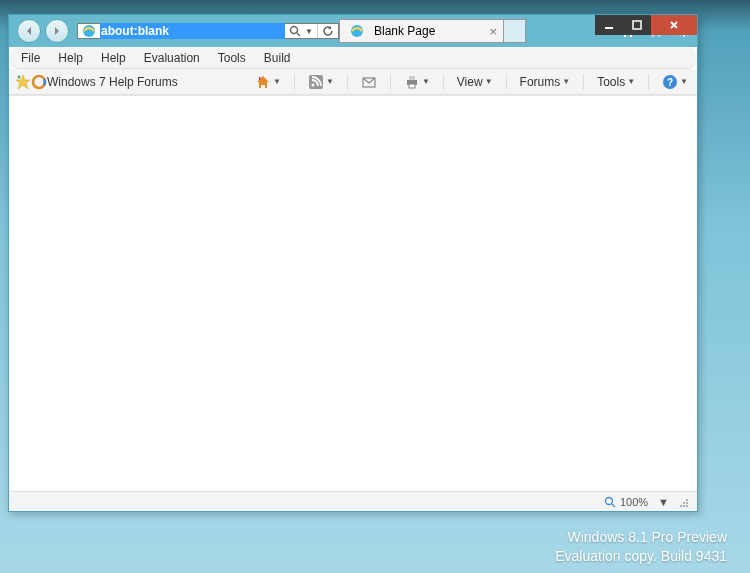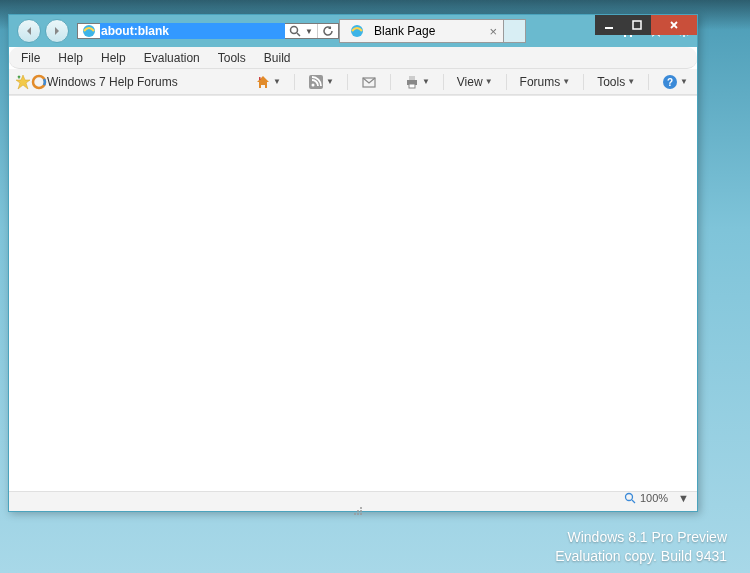--- a/index.html
+++ b/index.html
@@ -65,21 +65,21 @@
     height: 26px; background:#f4f4f4; border-bottom:1px solid #e0e0e0;
     display:flex; align-items:center; padding: 0 6px; font-size:12px; color:#333;
   }
   .fav-left { display:flex; align-items:center; gap:0; }
   .fav-right { margin-left:auto; display:flex; align-items:center; gap:8px; }
   .fav-ico { width:16px; height:16px; display:inline-block; }
   .cmd-item { display:flex; align-items:center; gap:2px; padding: 2px 3px; color:#333;}
   .cmd-item .dd { font-size:8px; color:#555; }
   .cmd-sep { width:1px; height:16px; background:#ddd; margin:0 2px;}
   .content { flex:1; background:#fff; border-top:1px solid #e8e8e8;}
-  .statusbar { height:20px; background:#f4f4f4; border-top:1px solid #e0e0e0; display:flex; align-items:center; padding:0 8px; font-size:11px; color:#555;flex-direction:column;}
+  .statusbar { height:20px; background:#f4f4f4; border-top:1px solid #e0e0e0; display:flex; align-items:center; padding:0 8px; font-size:11px; color:#555;}
   .statusbar .zoom { margin-left:auto; display:flex; align-items:center; gap:4px;}
   .statusbar .resize { margin-left:8px; }
   .watermark { position:absolute; bottom:6px; right:23px; text-align:right; color:#fff; font-size:14px; line-height:1.4; text-shadow:0 1px 2px rgba(0,0,0,.3);}
   .sel::selection { background:#3399ff; color:#fff;}
   svg { display:block; }
 </style>
 </head>
 <body>
 
 <div class="dark-shadow"></div>

